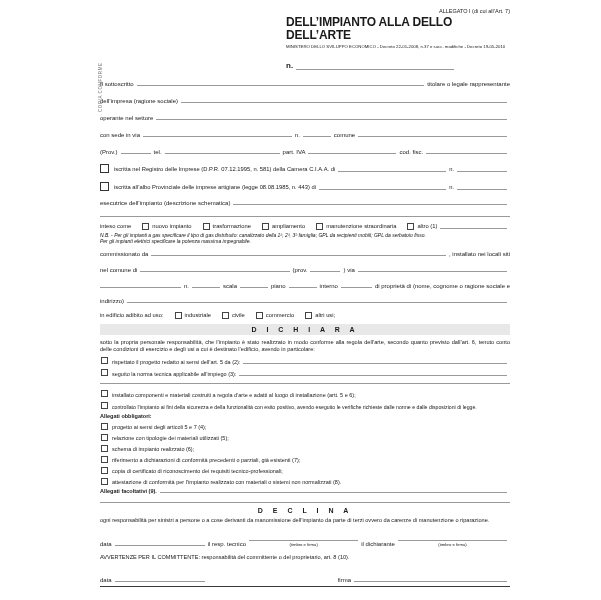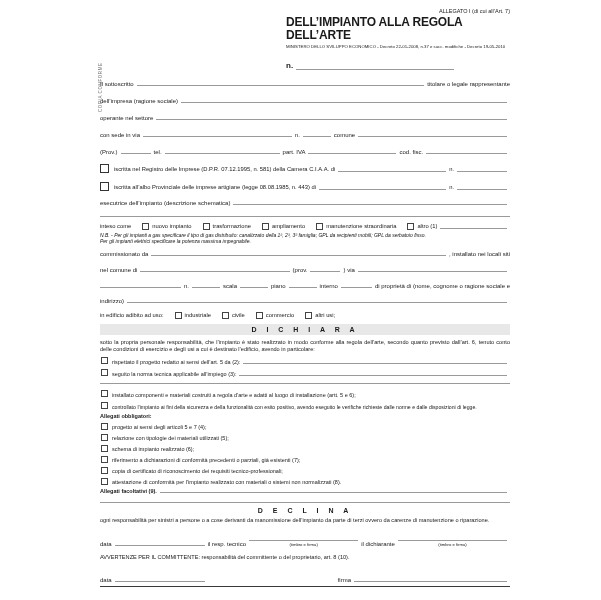--- a/index.html
+++ b/index.html
@@ -57,21 +57,21 @@
 </head>
 <body>
 
 <div class="sheet">
 
   <div class="side-text">COPIA CONFORME</div>
 
   <div class="hdr">
     <div class="allegato">ALLEGATO I  (di cui all’Art. 7)</div>
     <div class="title">
-      <div>DELL’IMPIANTO ALLA REGOLA DELL’ARTE</div>
+      <div>DELL’IMPIANTO ALLA DELLO DELL’ARTE</div>
     </div>
     <div class="subtitle">MINISTERO DELLO SVILUPPO ECONOMICO - Decreto 22-01-2008, n.37 e succ. modifiche - Decreto 19-05-2010</div>
     <div class="nrow">
       <span class="nlbl">n.</span>
       <span class="nfill"></span>
     </div>
   </div>
 
   <div class="body">
 

